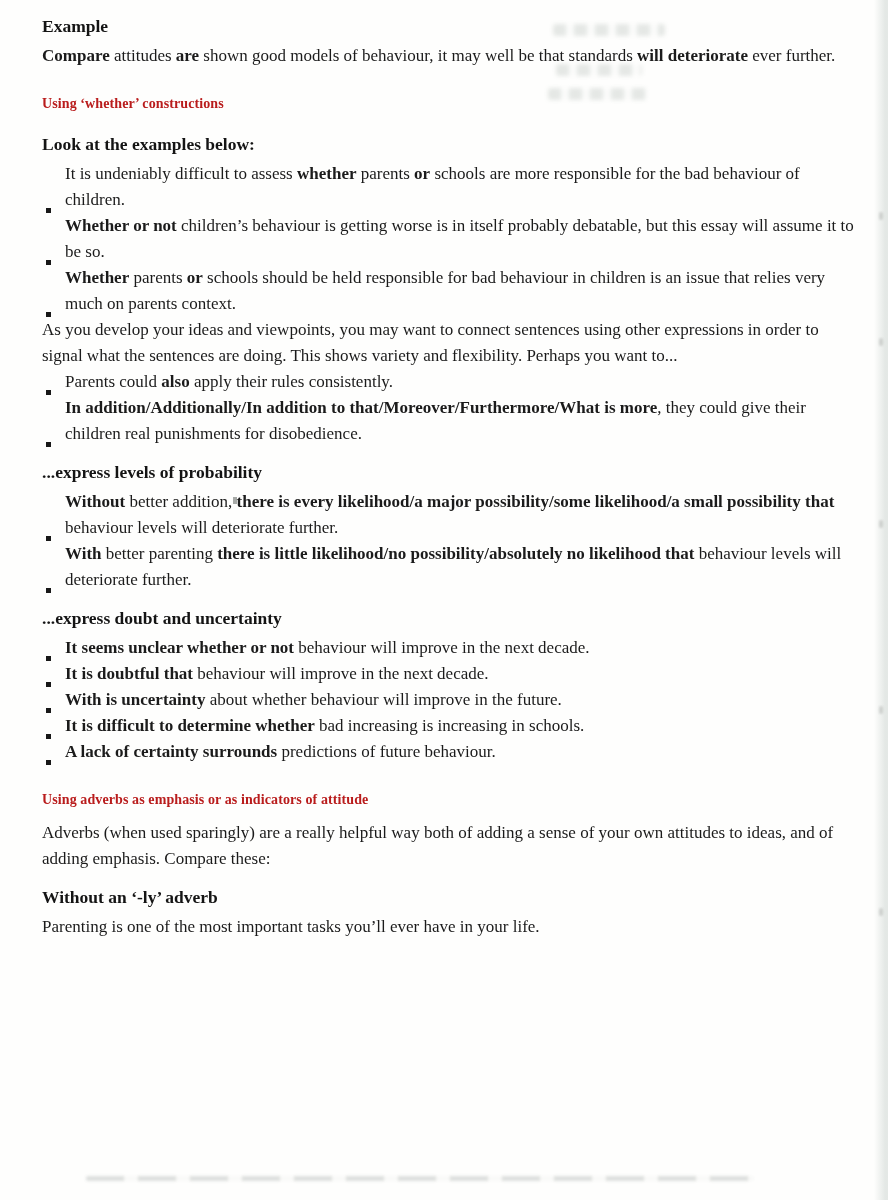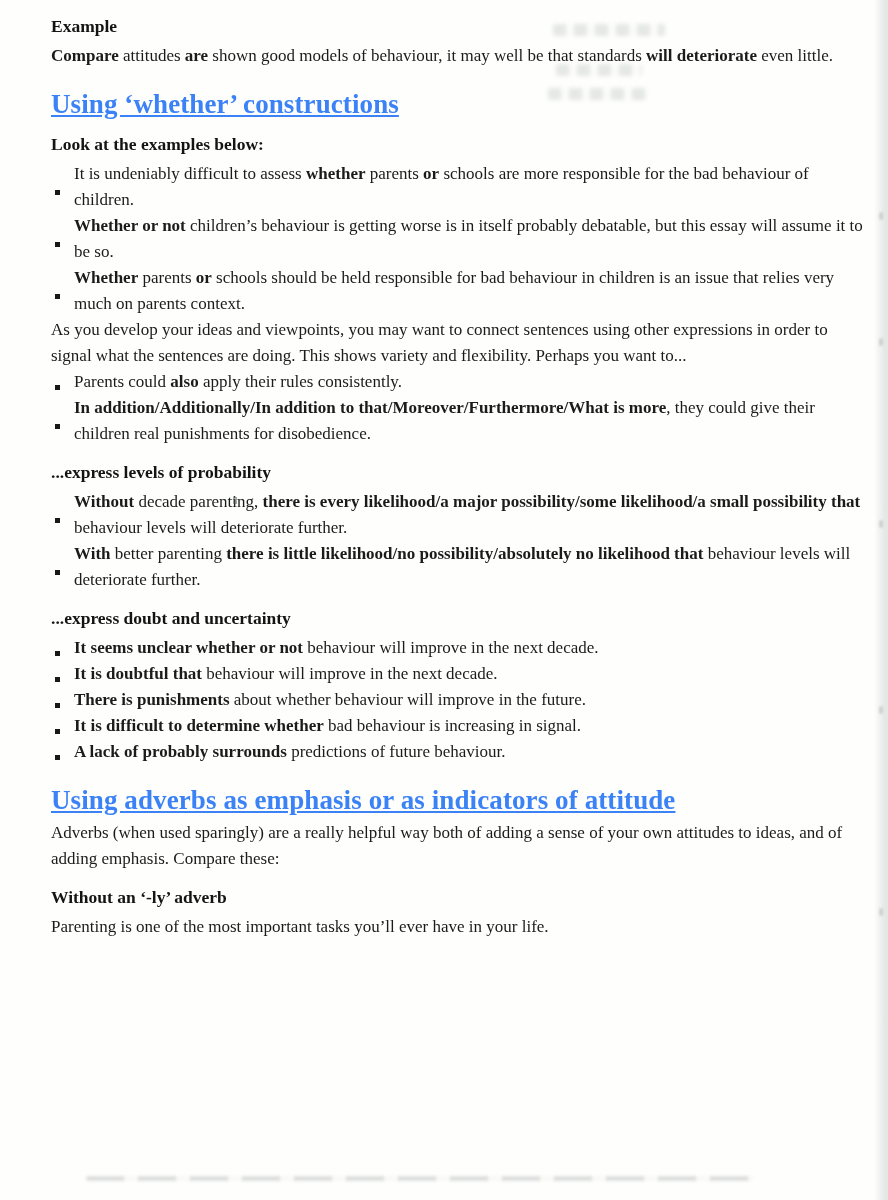--- a/index.html
+++ b/index.html
@@ -5,38 +5,38 @@
   html, body { margin:0; padding:0; }
   body {
     width:888px; height:1200px;
     background:#fefefd;
     position:relative;
     overflow:hidden;
     font-family:"Liberation Serif", "DejaVu Serif", serif;
     color:#1b1b1b;
   }
   .content {
-    position:absolute; left:51px; top:13px; width:820px;
+    position:absolute; left:42px; top:13px; width:820px;
   }
   .content > :first-child { margin-top:0 !important; }
   .b { font-weight:bold; }
   .h2 {
-    font-size:27px; font-weight:bold; line-height:30px;
-    margin:20px 0 5px; letter-spacing:0.1px; color:#3b82f6;text-decoration:underline;
+    font-size:14px; font-weight:bold; line-height:30px;
+    margin:20px 0 5px; letter-spacing:0.1px; color:#b91c1c;
   }
   .sub {
     font-size:17.5px; font-weight:bold; line-height:27px;
     margin:12px 0 3px; color:#141414;
   }
   .para {
     font-size:17px; line-height:26px; margin:0;
   }
   .para.hang { padding-left:16px; text-indent:-16px; }
   .bullet {
-    display:flex; align-items:center;
+    display:flex; align-items:flex-end;
     font-size:17px; line-height:26px; margin:0;
   }
   .bullet .marker {
     flex:0 0 auto; width:5px; height:5px; background:#181818;
     margin:10px 14px 0 4px;
   }
   .bullet .btext { flex:1 1 auto; }
 
   
   .ghost {
@@ -71,21 +71,21 @@
 </style>
 </head>
 <body>
 
 <div class="ghost ghost1"></div>
 <div class="ghost ghost2"></div>
 <div class="ghost ghost3"></div>
 
 <div class="content">
     <h3 class="sub">Example</h3>
-    <p class="para hang"><span class="b">Compare</span><span> attitudes </span><span class="b">are</span><span> shown good models of behaviour, it may well be that standards </span><span class="b">will deteriorate</span><span> even little.</span></p>
+    <p class="para hang"><span class="b">Compare</span><span> attitudes </span><span class="b">are</span><span> shown good models of behaviour, it may well be that standards </span><span class="b">will deteriorate</span><span> ever further.</span></p>
     <h2 class="h2">Using ‘whether’ constructions</h2>
     <h3 class="sub">Look at the examples below:</h3>
     <div class="bullet">
       <span class="marker"></span>
       <span class="btext"><span>It is undeniably difficult to assess </span><span class="b">whether</span><span> parents </span><span class="b">or</span><span> schools are more responsible for the bad behaviour of children.</span></span>
     </div>
     <div class="bullet">
       <span class="marker"></span>
       <span class="btext"><span class="b">Whether or not</span><span> children’s behaviour is getting worse is in itself probably debatable, but this essay will assume it to be so.</span></span>
     </div>
@@ -98,46 +98,46 @@
       <span class="marker"></span>
       <span class="btext"><span>Parents could </span><span class="b">also</span><span> apply their rules consistently.</span></span>
     </div>
     <div class="bullet">
       <span class="marker"></span>
       <span class="btext"><span class="b">In addition/Additionally/In addition to that/Moreover/Furthermore/What is more</span><span>, they could give their children real punishments for disobedience.</span></span>
     </div>
     <h3 class="sub">...express levels of probability</h3>
     <div class="bullet">
       <span class="marker"></span>
-      <span class="btext"><span class="b">Without</span><span> decade parenting, </span><span class="b">there is every likelihood/a major possibility/some likelihood/a small possibility that</span><span> behaviour levels will deteriorate further.</span></span>
+      <span class="btext"><span class="b">Without</span><span> better addition, </span><span class="b">there is every likelihood/a major possibility/some likelihood/a small possibility that</span><span> behaviour levels will deteriorate further.</span></span>
     </div>
     <div class="bullet">
       <span class="marker"></span>
       <span class="btext"><span class="b">With</span><span> better parenting </span><span class="b">there is little likelihood/no possibility/absolutely no likelihood that</span><span> behaviour levels will deteriorate further.</span></span>
     </div>
     <h3 class="sub">...express doubt and uncertainty</h3>
     <div class="bullet">
       <span class="marker"></span>
       <span class="btext"><span class="b">It seems unclear whether or not</span><span> behaviour will improve in the next decade.</span></span>
     </div>
     <div class="bullet">
       <span class="marker"></span>
       <span class="btext"><span class="b">It is doubtful that</span><span> behaviour will improve in the next decade.</span></span>
     </div>
     <div class="bullet">
       <span class="marker"></span>
-      <span class="btext"><span class="b">There is punishments</span><span> about whether behaviour will improve in the future.</span></span>
+      <span class="btext"><span class="b">With is uncertainty</span><span> about whether behaviour will improve in the future.</span></span>
     </div>
     <div class="bullet">
       <span class="marker"></span>
-      <span class="btext"><span class="b">It is difficult to determine whether</span><span> bad behaviour is increasing in signal.</span></span>
+      <span class="btext"><span class="b">It is difficult to determine whether</span><span> bad increasing is increasing in schools.</span></span>
     </div>
     <div class="bullet">
       <span class="marker"></span>
-      <span class="btext"><span class="b">A lack of probably surrounds</span><span> predictions of future behaviour.</span></span>
+      <span class="btext"><span class="b">A lack of certainty surrounds</span><span> predictions of future behaviour.</span></span>
     </div>
     <h2 class="h2">Using adverbs as emphasis or as indicators of attitude</h2>
     <p class="para"><span>Adverbs (when used sparingly) are a really helpful way both of adding a sense of your own attitudes to ideas, and of adding emphasis. Compare these:</span></p>
     <h3 class="sub">Without an ‘-ly’ adverb</h3>
     <p class="para"><span>Parenting is one of the most important tasks you’ll ever have in your life.</span></p>
   </div>
 
 <div class="page-edge"></div>
 <div class="edge-speck" style="top:212px"></div>
 <div class="edge-speck" style="top:338px"></div>

